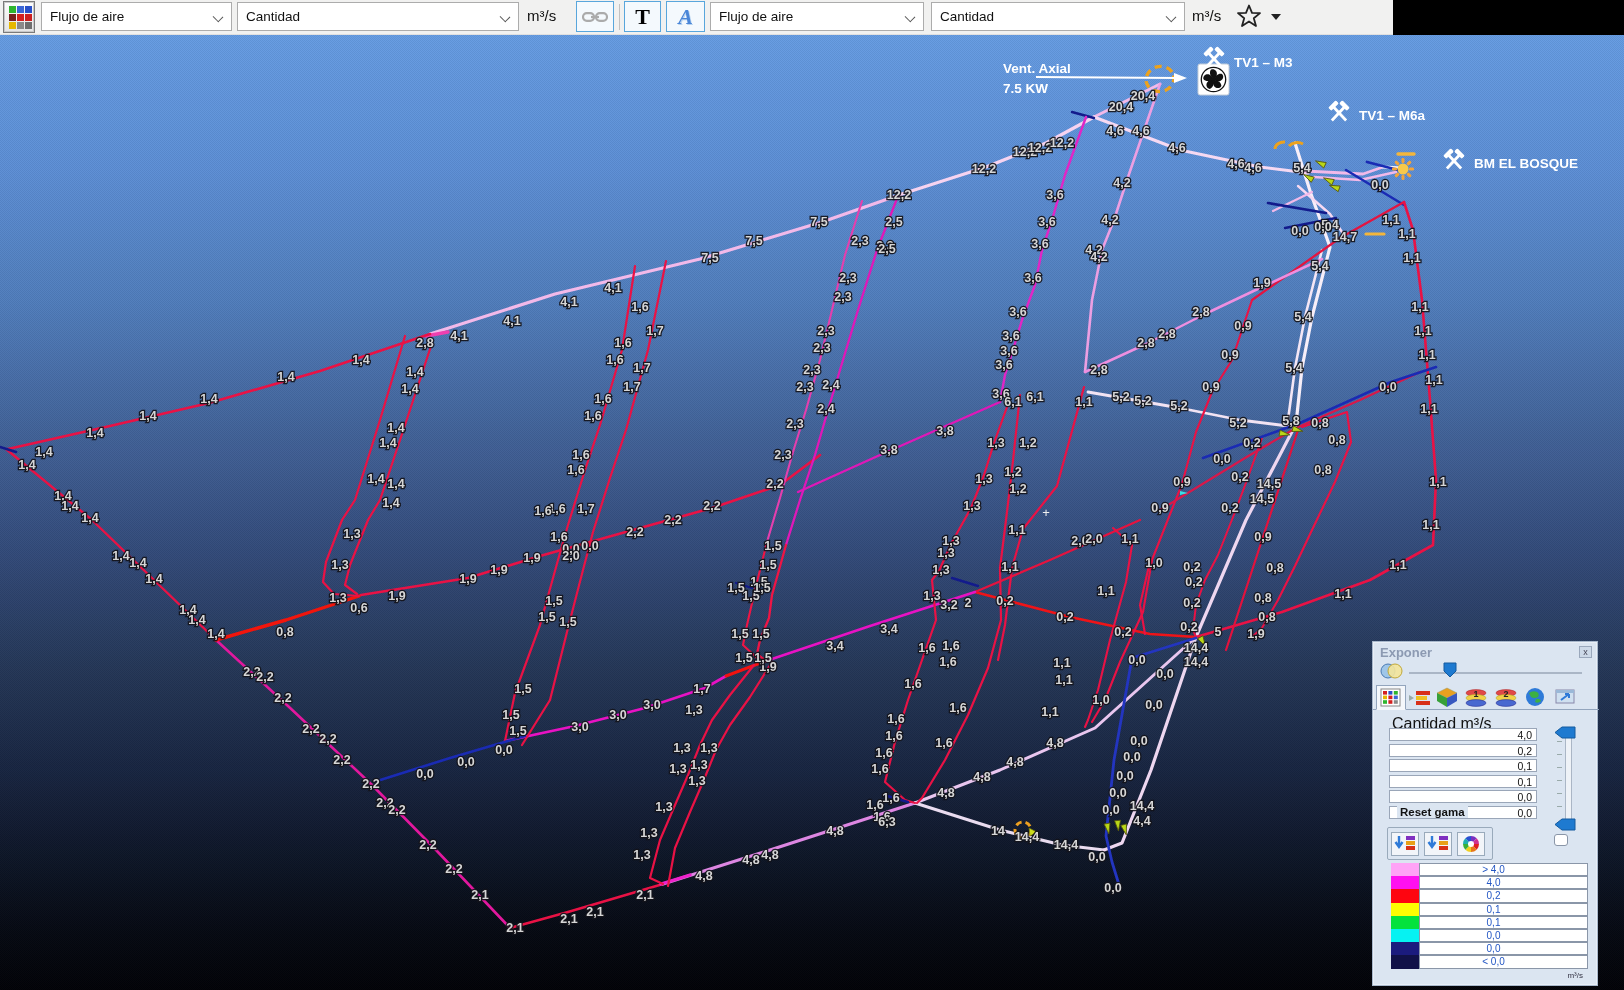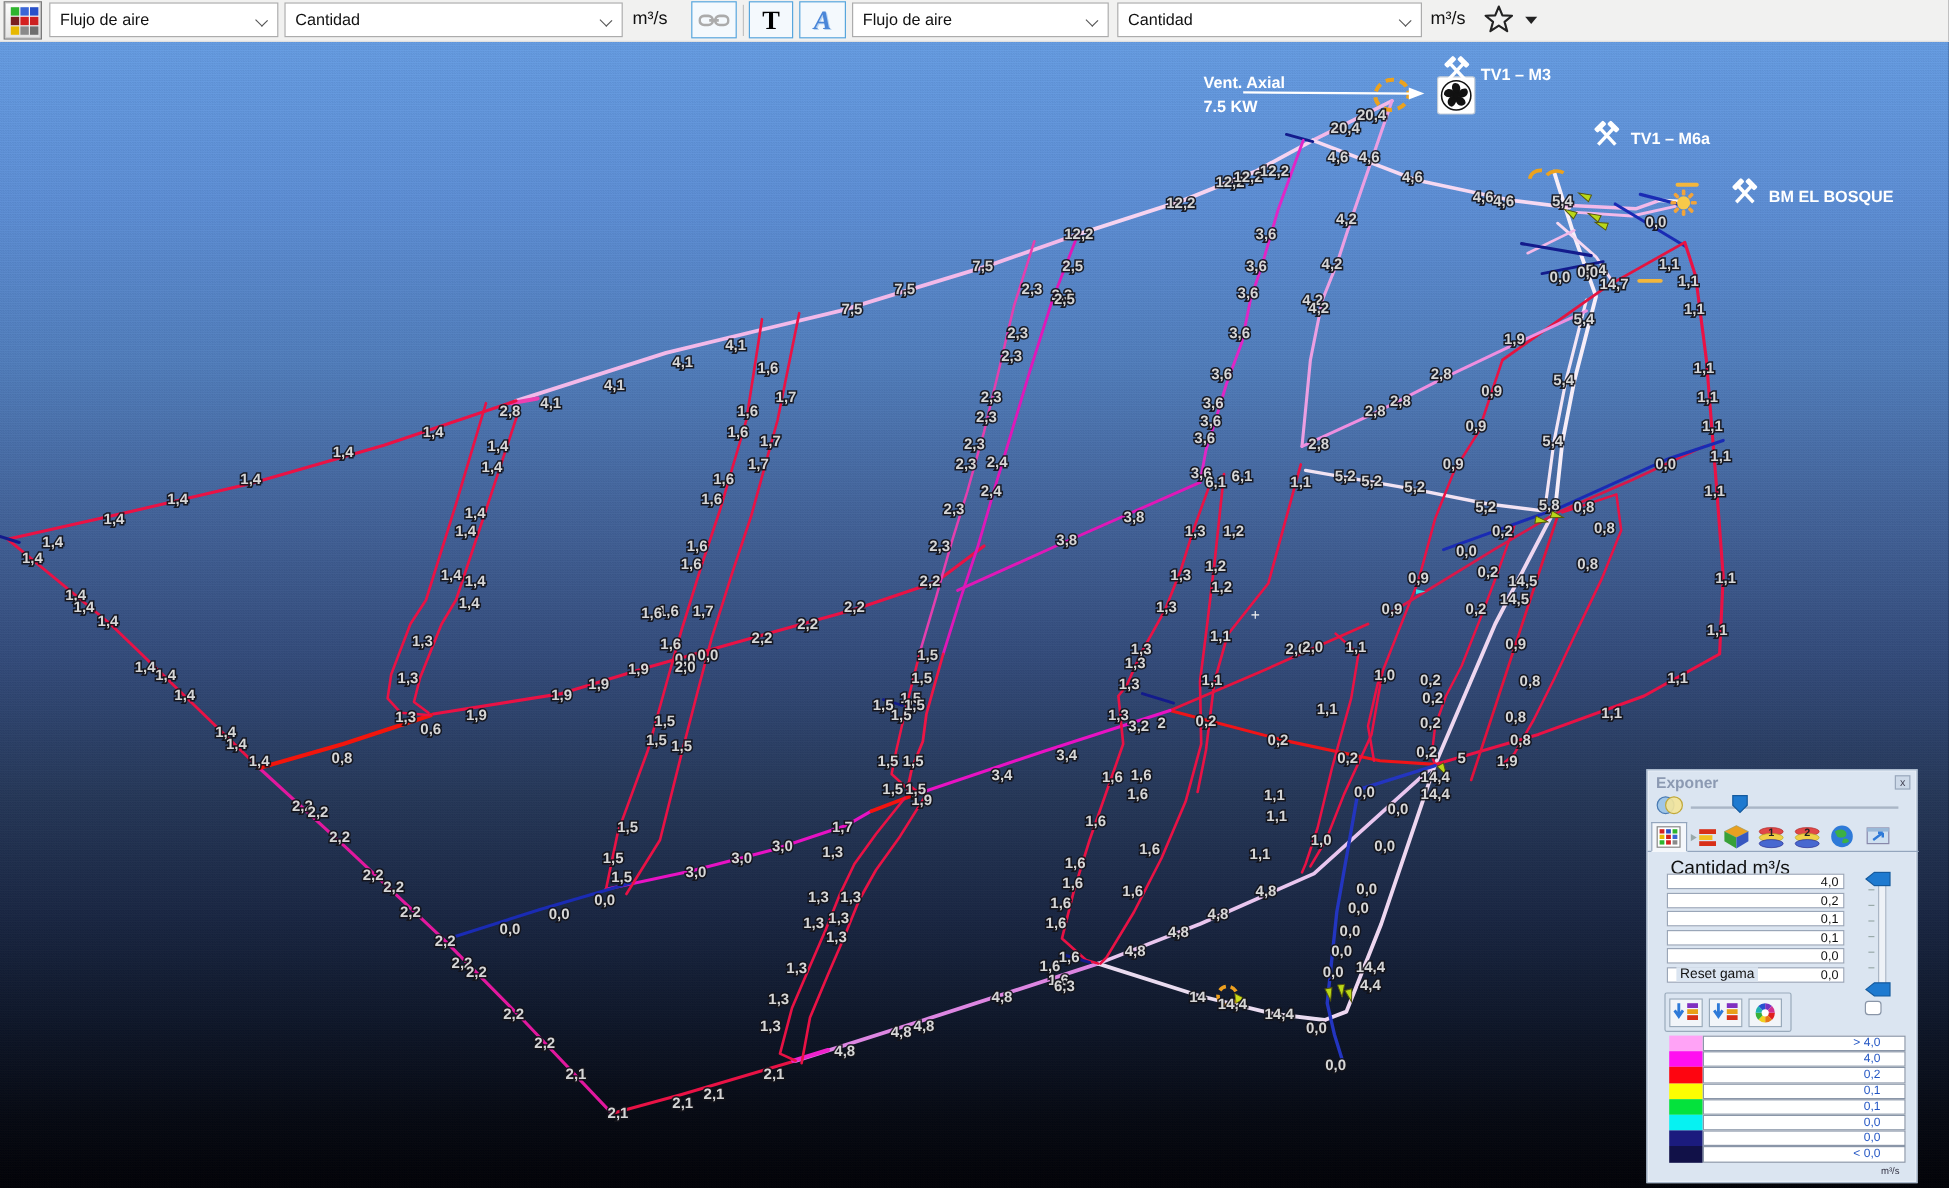--- a/index.html
+++ b/index.html
@@ -1,27 +1,27 @@
 <!DOCTYPE html>
 <html><head><meta charset="utf-8"><style>
 *{margin:0;padding:0;box-sizing:border-box}
 body{width:1624px;height:990px;overflow:hidden;font-family:"Liberation Sans",sans-serif;position:relative;background:#000}
-#toolbar{position:absolute;left:0;top:0;width:1624px;height:35px;background:#f1f1f0;border-bottom:1px solid #e0e0e0}
+#toolbar{position:absolute;left:0;top:0;width:1393px;height:35px;background:#f1f1f0;border-bottom:1px solid #e0e0e0}
 .sel{position:absolute;top:2px;height:29px;background:#fff;border:1px solid #acacac;font-size:13.5px;color:#111;line-height:27px;padding-left:8px}
 .sel .chev{position:absolute;right:9px;top:10px;width:8px;height:8px;border-right:1.6px solid #555;border-bottom:1.6px solid #555;transform:rotate(45deg) scale(1,0.9);transform-origin:center}
 .unit{position:absolute;top:7px;font-size:15px;color:#111}
 .tbtn{position:absolute;top:1px;height:31px;border:1px solid #58a6dc;background:#f4f9fd;text-align:center}
 #canvas{position:absolute;left:0;top:35px;width:1624px;height:955px;
 background:linear-gradient(to bottom,#659ce2 0%,#5c8ed5 14%,#507dbb 28%,#416197 42%,#324a79 54%,#243656 66%,#182541 76%,#0c1425 86%,#04070f 94%,#000004 100%)}
 #net{position:absolute;left:0;top:0;width:1624px;height:990px}
 #panel{position:absolute;left:1372px;top:641px;width:226px;height:345px;background:#dbe5f1;border:1px solid #a8b8cc;box-shadow:0 0 0 1px #e8eef6 inset}
 .pin{position:absolute;background:#fff;border:1px solid #9aa6b8;font-size:10.5px;text-align:right;padding-right:4px;color:#111}
 .lrow{position:absolute;height:13.2px}
 .lsw{position:absolute;left:0;top:0;width:28px;height:13.2px}
-.lbar{position:absolute;left:28px;top:0;width:169px;height:13.2px;background:#fff;border:1px solid #8a96a8;font-size:10px;color:#2356c4;text-align:right;padding-right:20px;line-height:11px}
+.lbar{position:absolute;left:28px;top:0;width:169px;height:13.2px;background:#fff;border:1px solid #8a96a8;font-size:10px;color:#2356c4;text-align:center;padding-right:20px;line-height:11px}
 </style></head><body>
 <div id="toolbar">
     <div style="position:absolute;left:3px;top:1px;width:32px;height:32px;border:1px solid #7a7a7a;background:linear-gradient(#fdfdfd,#e4e4e4);box-shadow:0 0 0 1px #c8c8c8 inset">
       <div style="position:absolute;left:5px;top:4px;width:7px;height:7px;background:#2eb52e"></div>
       <div style="position:absolute;left:13px;top:4px;width:7px;height:7px;background:#3a66d6"></div>
       <div style="position:absolute;left:21px;top:4px;width:7px;height:7px;background:#2850c8"></div>
       <div style="position:absolute;left:5px;top:12px;width:7px;height:7px;background:#7a1f1f"></div>
       <div style="position:absolute;left:13px;top:12px;width:7px;height:7px;background:#d42020"></div>
       <div style="position:absolute;left:21px;top:12px;width:7px;height:7px;background:#cc2020"></div>
       <div style="position:absolute;left:5px;top:20px;width:7px;height:7px;background:#e6b800"></div>
@@ -579,21 +579,21 @@
     <div style="position:absolute;left:184px;top:138px;width:5px;height:1px;background:#9aa"></div>
     <div style="position:absolute;left:184px;top:151px;width:5px;height:1px;background:#9aa"></div>
     <div style="position:absolute;left:184px;top:164px;width:5px;height:1px;background:#9aa"></div>
     <svg width="22" height="13" viewBox="0 0 22 13" style="position:absolute;left:181px;top:84px">
       <path d="M21 1 V12 H8 L1 6.5 L8 1 Z" fill="#1e7ad0" stroke="#145a9e"></path>
     </svg>
     <svg width="22" height="13" viewBox="0 0 22 13" style="position:absolute;left:181px;top:176px">
       <path d="M21 1 V12 H8 L1 6.5 L8 1 Z" fill="#1e7ad0" stroke="#145a9e"></path>
     </svg>
     <div style="position:absolute;left:14px;top:185px;width:106px;height:33px;border:1px solid #9ab;border-radius:2px"></div>
-    <div style="position:absolute;left:24px;top:164px;font-size:11.5px;font-weight:400;color:#111;background:#dbe5f1;padding:0 3px">Reset gama</div>
+    <div style="position:absolute;left:24px;top:164px;font-size:11.5px;font-weight:700;color:#111;background:#dbe5f1;padding:0 3px">Reset gama</div>
     <div style="position:absolute;left:18px;top:190px;width:28px;height:24px;background:#f2f5f9;border:1px solid #9ab"></div>
     <svg width="24" height="20" viewBox="0 0 24 20" style="position:absolute;left:20px;top:192px">
       <path d="M6 2 v10 m-3.5 -4 l3.5 5 l3.5 -5" stroke="#2e7ad8" stroke-width="2.4" fill="none"></path>
       <rect x="13" y="2" width="9" height="4" fill="#8030c0"></rect>
       <rect x="13" y="7" width="9" height="4" fill="#e8a018"></rect>
       <rect x="13" y="12" width="9" height="4" fill="#d83018"></rect>
     </svg>
     <div style="position:absolute;left:51px;top:190px;width:28px;height:24px;background:#f2f5f9;border:1px solid #9ab"></div>
     <svg width="24" height="20" viewBox="0 0 24 20" style="position:absolute;left:53px;top:192px">
       <path d="M6 2 v10 m-3.5 -4 l3.5 5 l3.5 -5" stroke="#2e7ad8" stroke-width="2.4" fill="none"></path>

